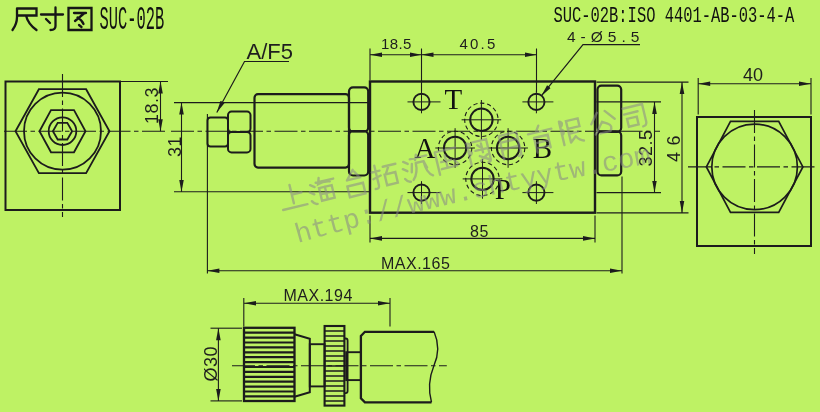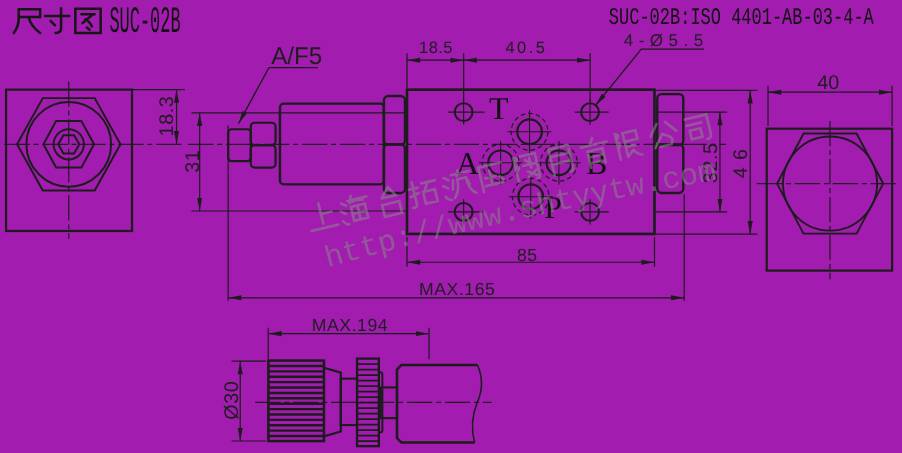--- a/index.html
+++ b/index.html
@@ -1,16 +1,16 @@
 <!DOCTYPE html>
 <html><head>
 <meta charset="utf-8">
 <style>
 html,body{margin:0;padding:0;background:#fff;}
-#page{position:relative;width:820px;height:412px;background:#a21caf;overflow:hidden;}
+#page{position:relative;width:820px;height:412px;background:#bef264;overflow:hidden;}
 text{font-family:"Liberation Sans",sans-serif;}
 .mono{font-family:"Liberation Mono",monospace;}
 .dim{font-family:"Liberation Sans",sans-serif;font-size:15px;fill:#1e1e1e;letter-spacing:0.4px;}
 .dimb{font-family:"Liberation Sans",sans-serif;font-size:16px;fill:#1e1e1e;letter-spacing:0.5px;}
 .dimv{font-family:"Liberation Sans",sans-serif;font-size:18px;fill:#1e1e1e;letter-spacing:0.5px;}
 .port{font-family:"Liberation Serif",serif;font-size:29px;fill:#111;}
 </style>
 </head>
 <body>
 <div id="page">

